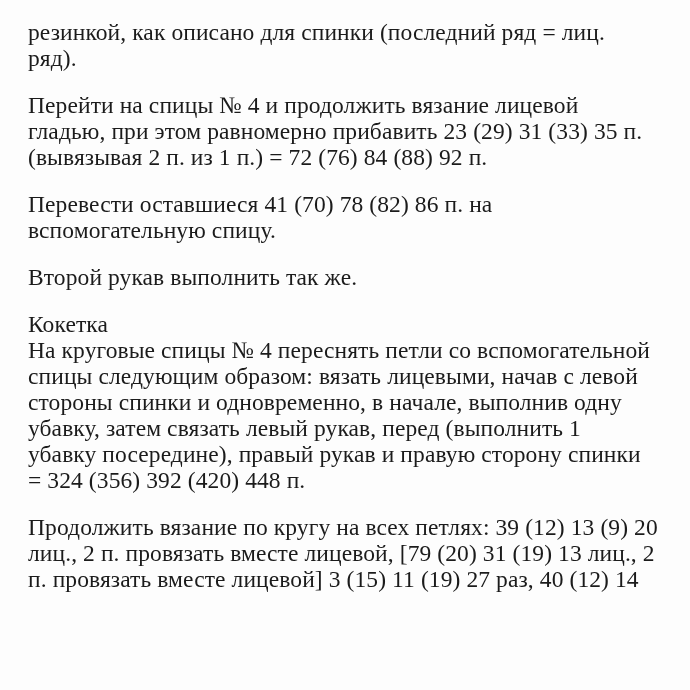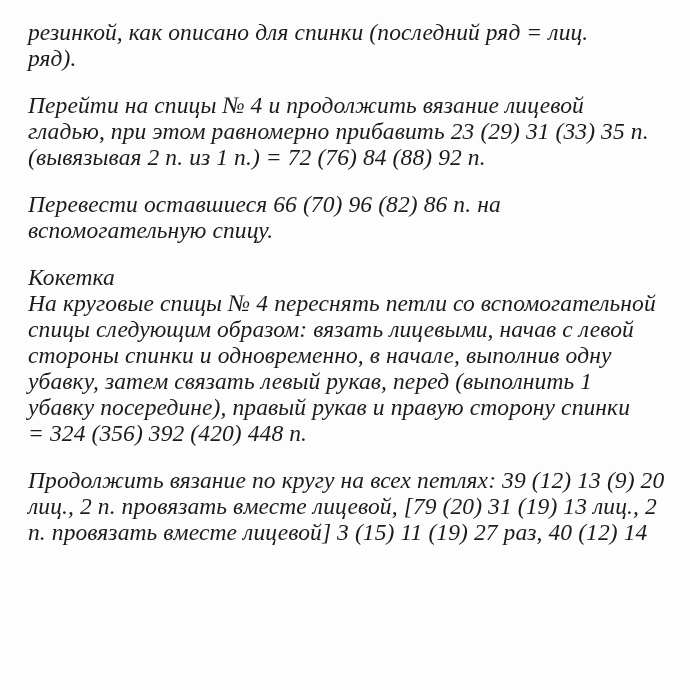--- a/index.html
+++ b/index.html
@@ -19,35 +19,35 @@
     font-family: "Liberation Serif", "DejaVu Serif", serif;
     font-size: 23.5px;
     line-height: 26px;
     color: #1b1b1b;
     -webkit-font-smoothing: antialiased;
   }
   .para {
     margin: 0 0 21px 0;
     white-space: pre;        
     letter-spacing: 0.1px;
-    font-style: italic;
   }
   .para:last-child { margin-bottom: 12px; }
 </style>
 </head>
 <body>
 
 <div class="page">
   <p class="para">резинкой, как описано для спинки (последний ряд = лиц.
 ряд).</p>
   <p class="para">Перейти на спицы № 4 и продолжить вязание лицевой
 гладью, при этом равномерно прибавить 23 (29) 31 (33) 35 п.
 (вывязывая 2 п. из 1 п.) = 72 (76) 84 (88) 92 п.</p>
-  <p class="para">Перевести оставшиеся 66 (70) 96 (82) 86 п. на
+  <p class="para">Перевести оставшиеся 41 (70) 78 (82) 86 п. на
 вспомогательную спицу.</p>
+  <p class="para">Второй рукав выполнить так же.</p>
   <p class="para">Кокетка
 На круговые спицы № 4 переснять петли со вспомогательной
 спицы следующим образом: вязать лицевыми, начав с левой
 стороны спинки и одновременно, в начале, выполнив одну
 убавку, затем связать левый рукав, перед (выполнить 1
 убавку посередине), правый рукав и правую сторону спинки
 = 324 (356) 392 (420) 448 п.</p>
   <p class="para">Продолжить вязание по кругу на всех петлях: 39 (12) 13 (9) 20
 лиц., 2 п. провязать вместе лицевой, [79 (20) 31 (19) 13 лиц., 2
 п. провязать вместе лицевой] 3 (15) 11 (19) 27 раз, 40 (12) 14</p>

